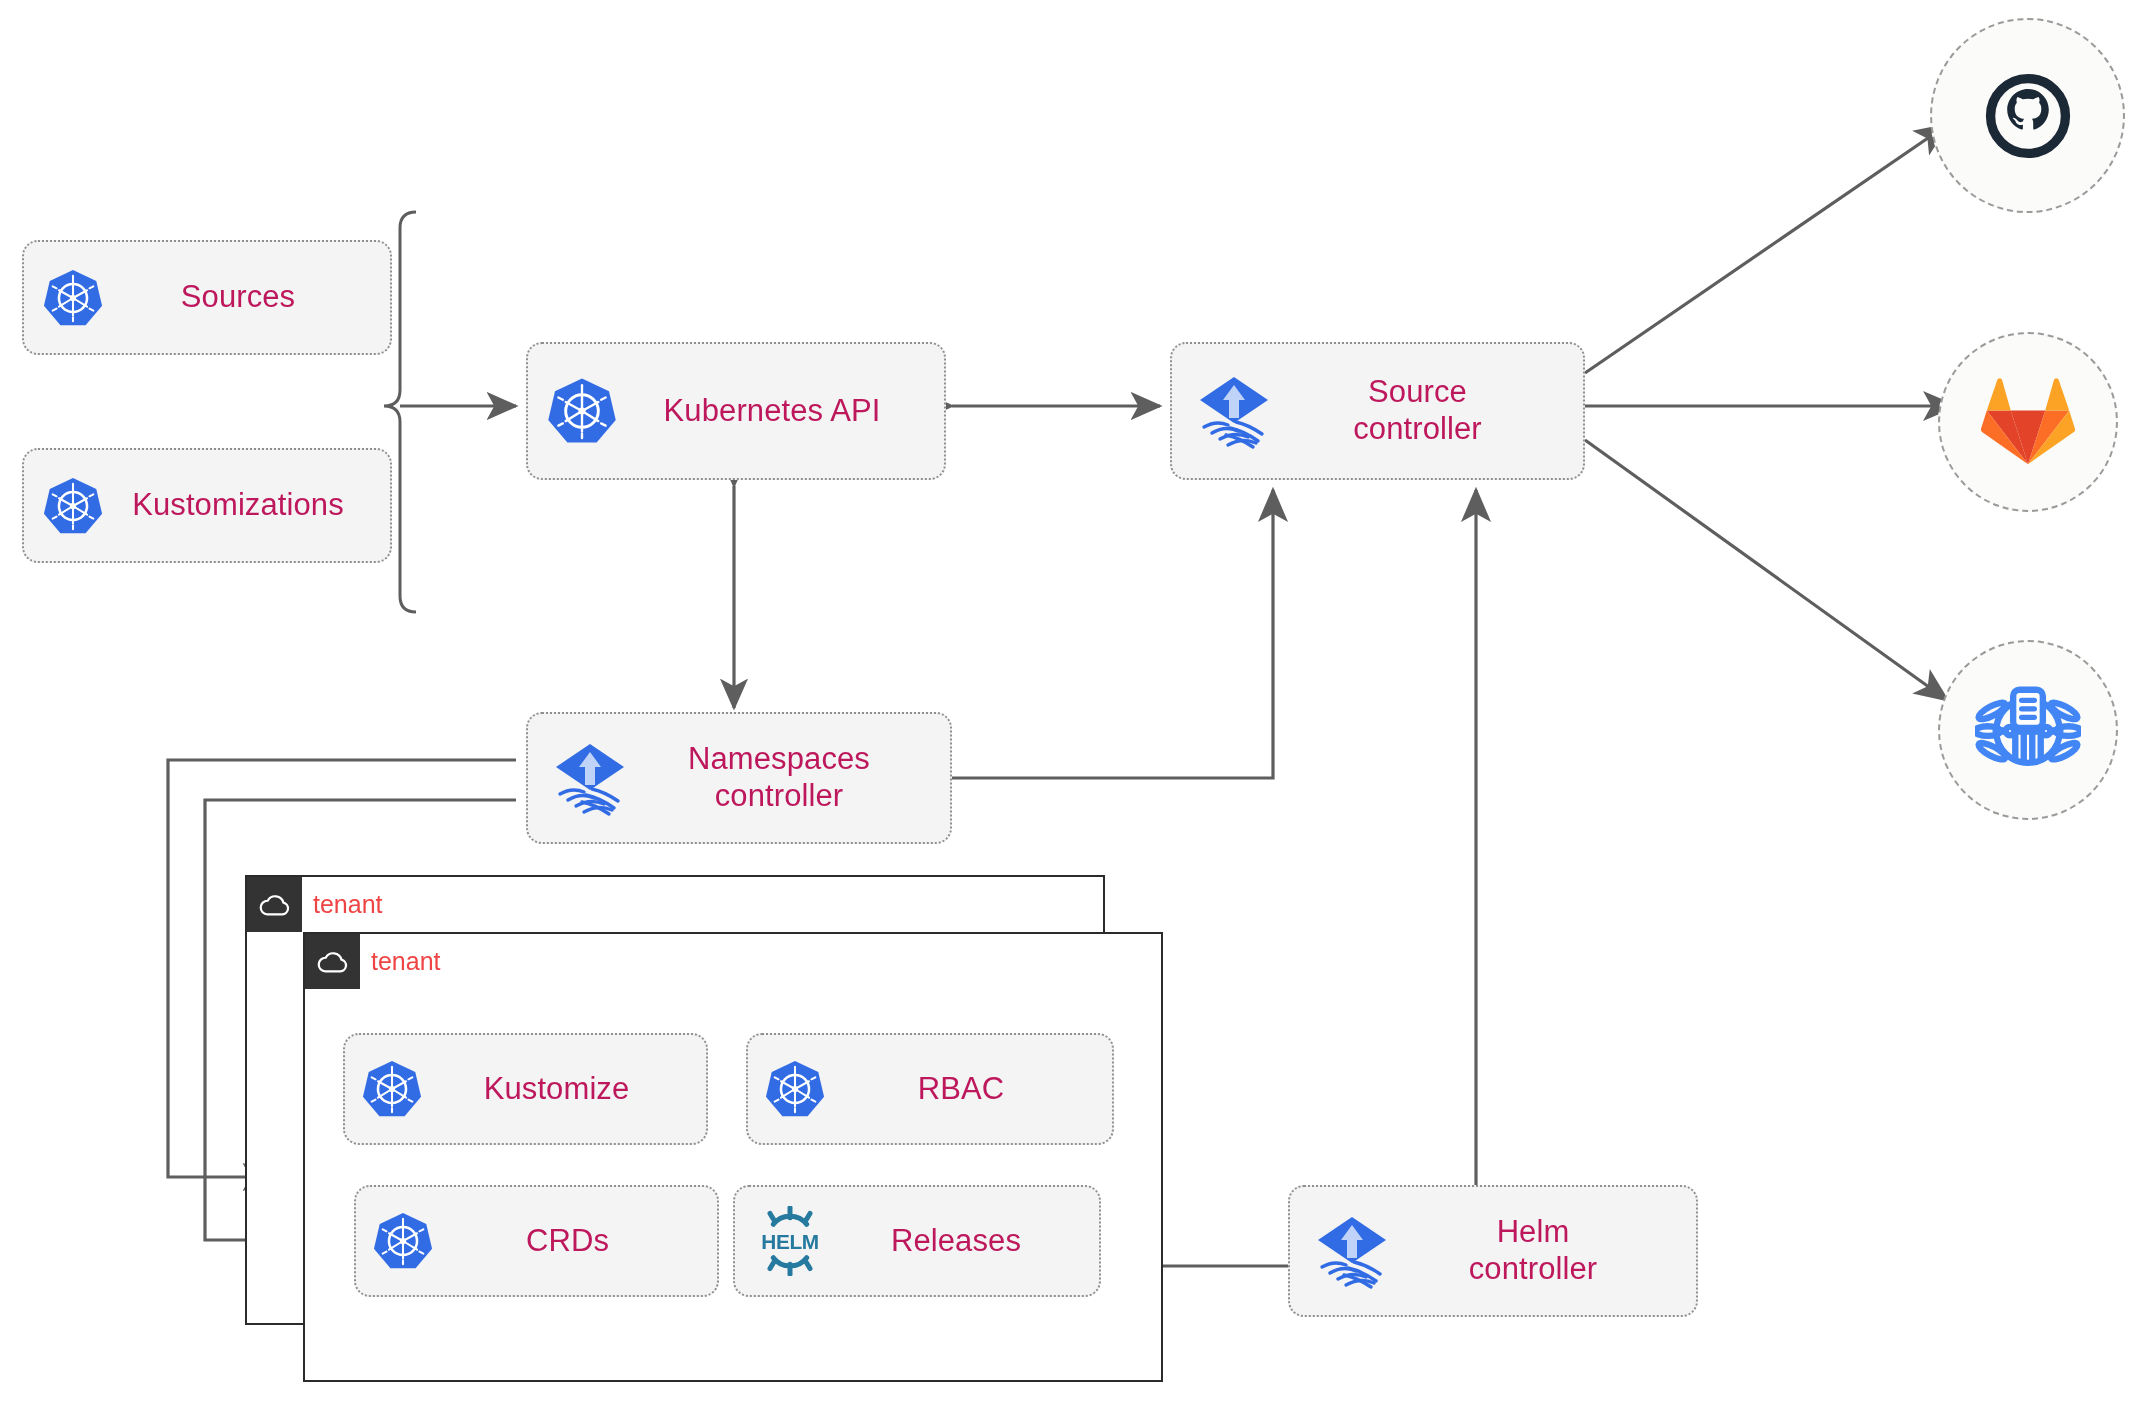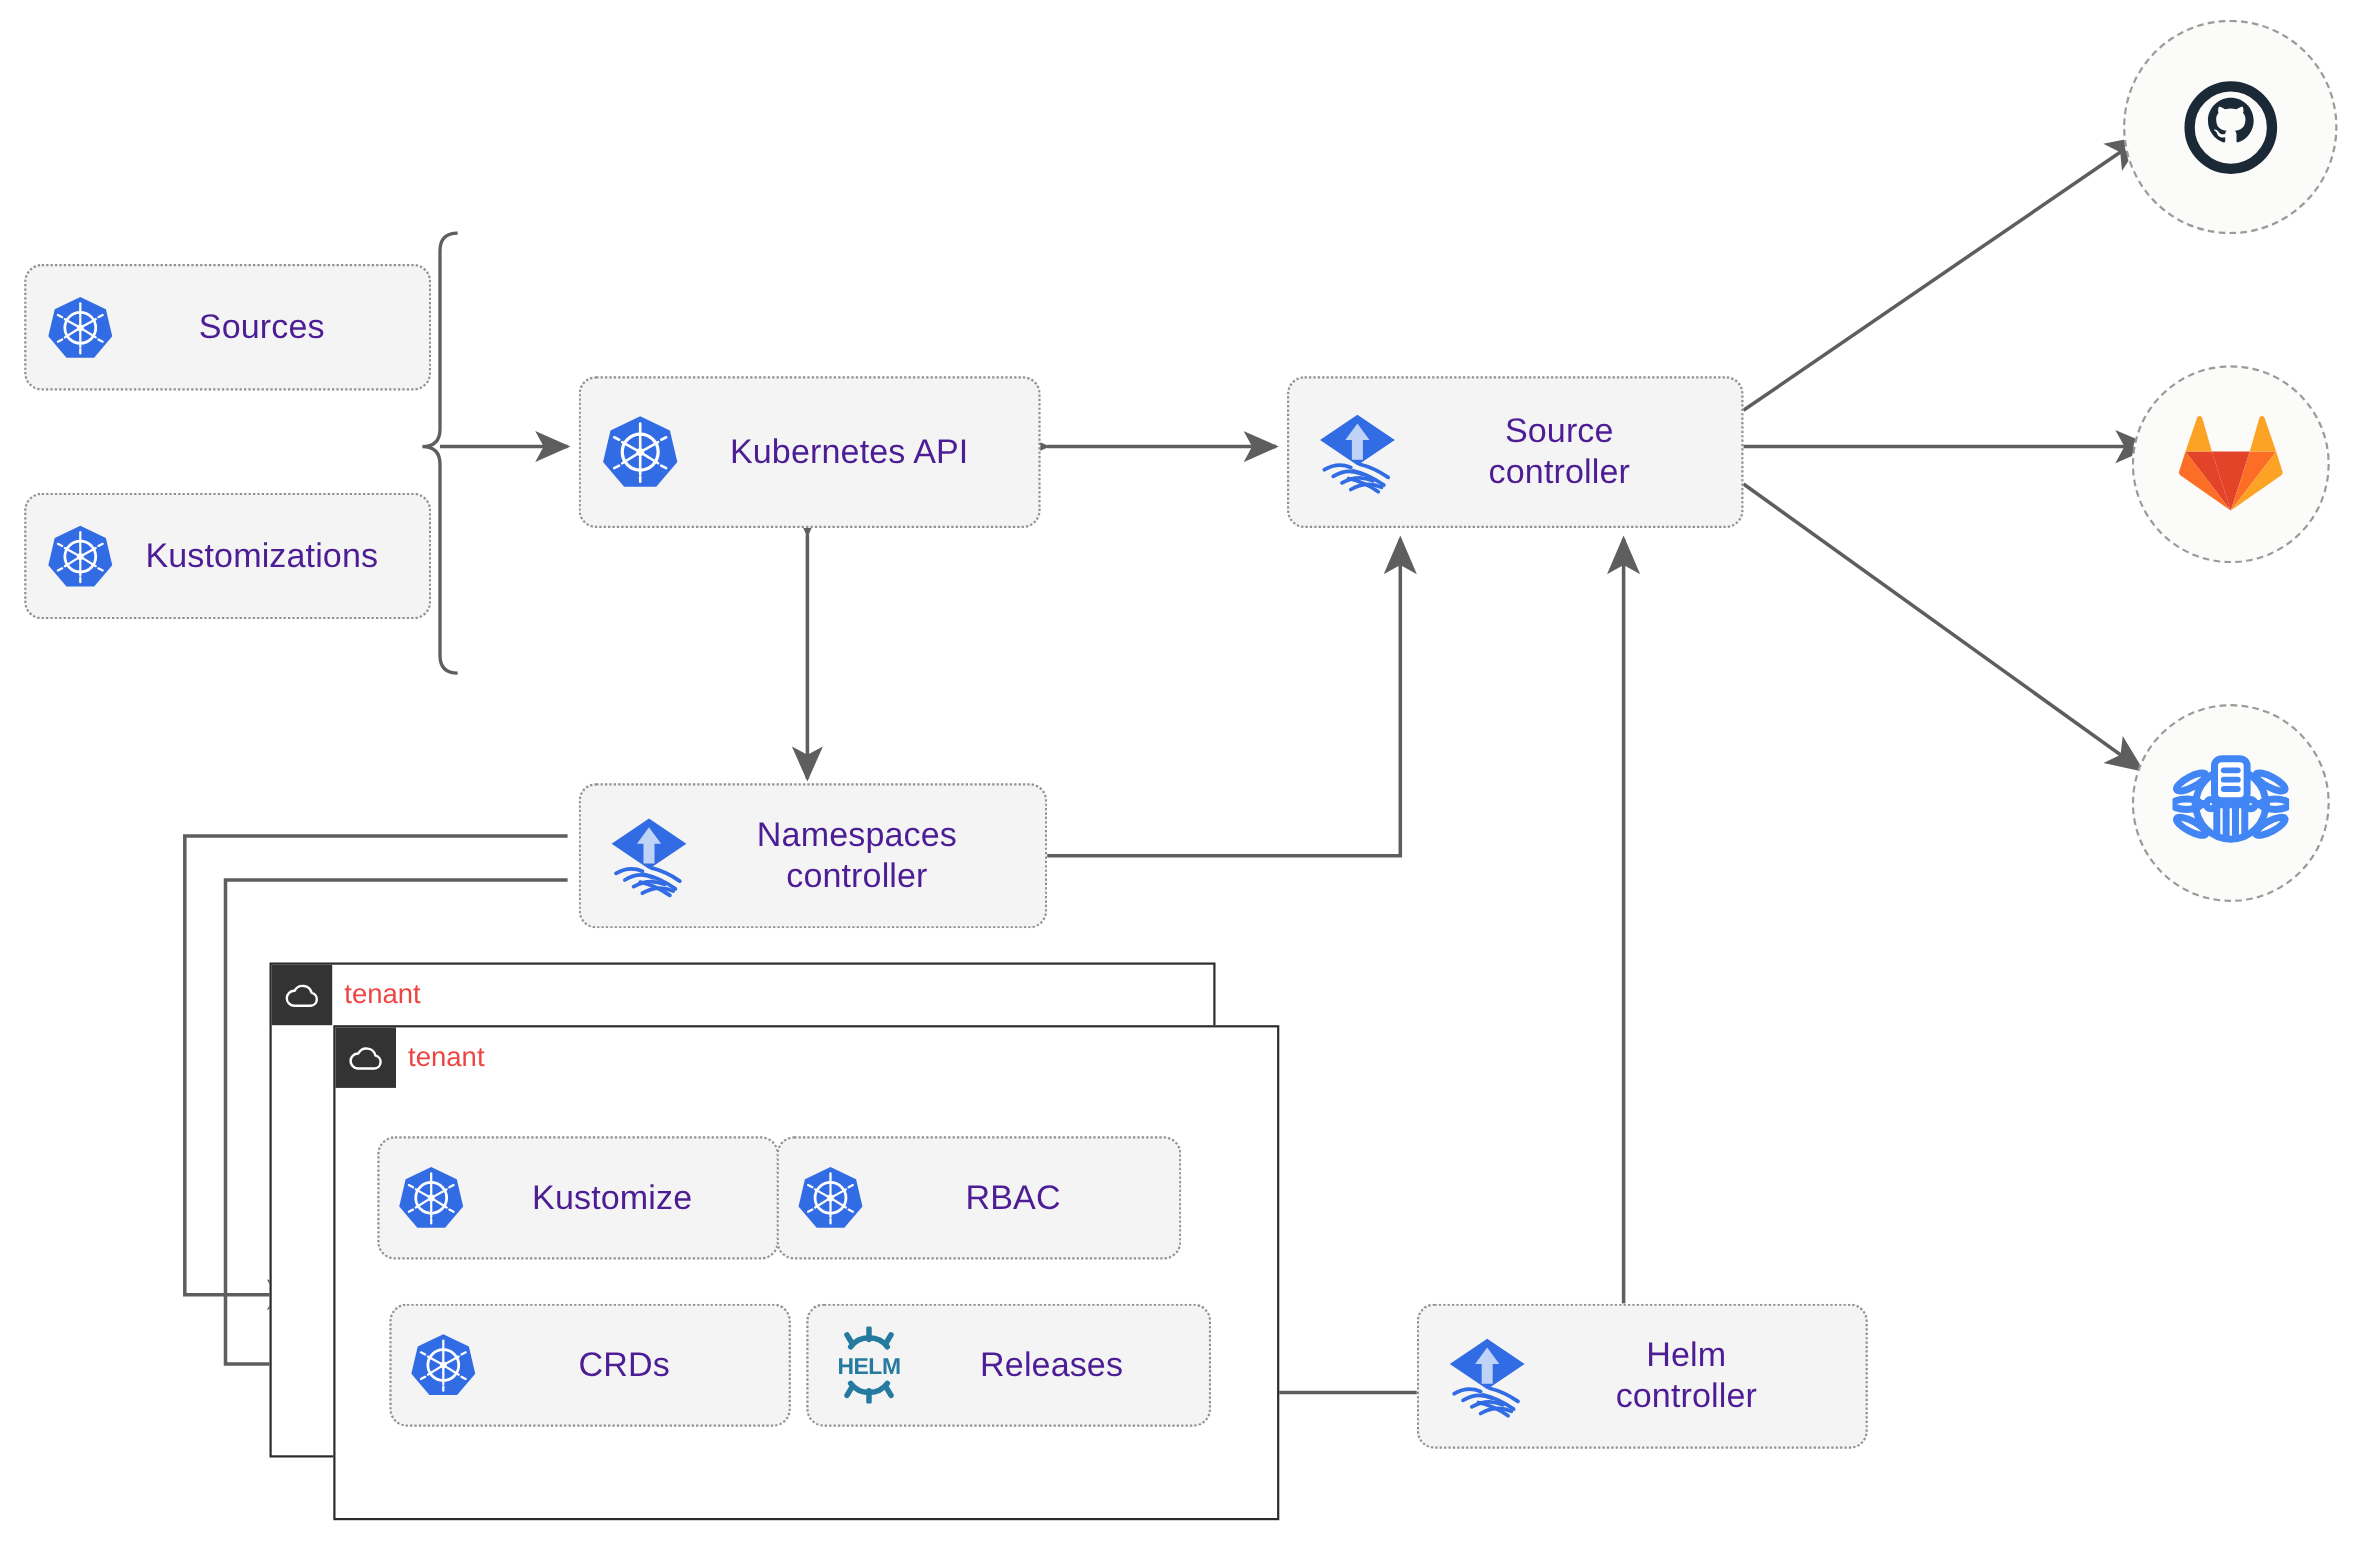--- a/index.html
+++ b/index.html
@@ -20,21 +20,21 @@
     background: #f4f4f4;
     border: 2.5px dotted #8f8f8f;
     border-radius: 16px;
     display: flex;
     align-items: center;
     gap: 0px;
   }
   .node .label {
     flex: 1;
     text-align: center;
-    color: #4c1d95;
+    color: #be185d;
     font-size: 31px;
     line-height: 1.18;
     white-space: pre-line;
     letter-spacing: .1px;
   }
   .node .ico { flex: 0 0 auto; display:flex; align-items:center; justify-content:center; }
 
   
   .provider {
     position:absolute;
@@ -342,21 +342,21 @@
           <line x1="49" y1="43" x2="53" y2="45"></line>
             <line x1="32" y1="52" x2="32" y2="56"></line>
           <line x1="15" y1="43" x2="11" y2="45"></line>
             <line x1="15" y1="22" x2="11" y2="20"></line>
         </g>
       </svg>
     </span>
     <span class="label">Kustomize</span>
   </div>
 
-  <div class="node" style="left:706px; top:1033px; width:368px; height:112px; padding:0 16px; z-index:4;justify-content:center;">
+  <div class="node" style="left:746px; top:1033px; width:368px; height:112px; padding:0 16px; z-index:4;justify-content:center;">
     <span class="ico">
       <svg width="62" height="62" viewBox="0 0 64 64">
         <polygon points="32,3 56,14.5 62,40 45,60 19,60 2,40 8,14.5" fill="#326CE5"></polygon>
         <g fill="#fff" stroke="#fff" stroke-width="2.1" stroke-linecap="round">
           <circle cx="32" cy="32" r="3.2" stroke="none"></circle>
           <circle cx="32" cy="32" r="14.5" fill="none" stroke-width="2.6"></circle>
           <line x1="32" y1="32" x2="32" y2="14"></line>
             <line x1="32" y1="32" x2="46.5" y2="24"></line>
           <line x1="32" y1="32" x2="46.5" y2="41"></line>
             <line x1="32" y1="32" x2="32" y2="50"></line>

